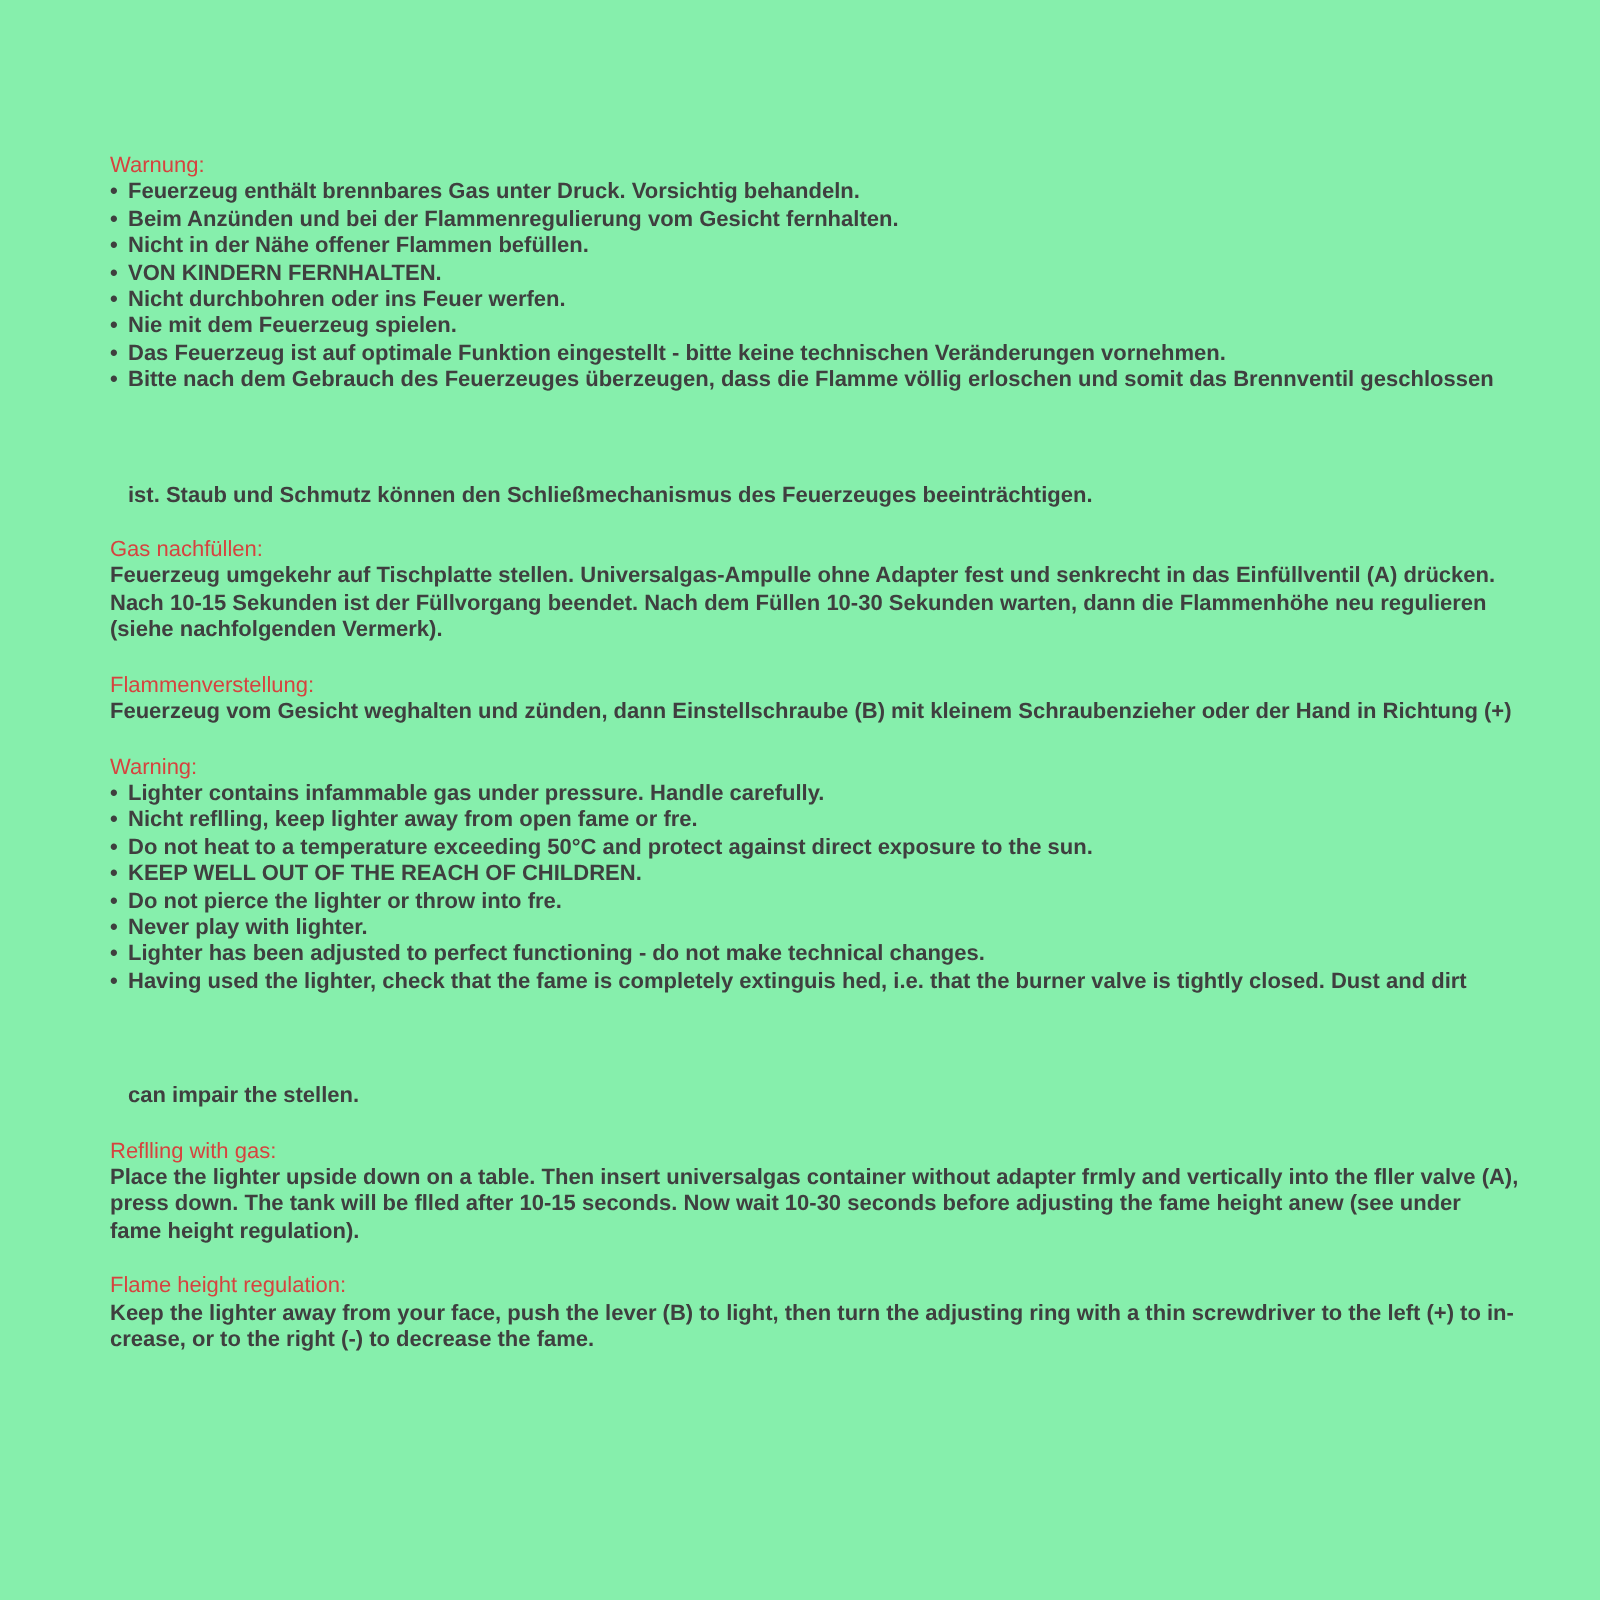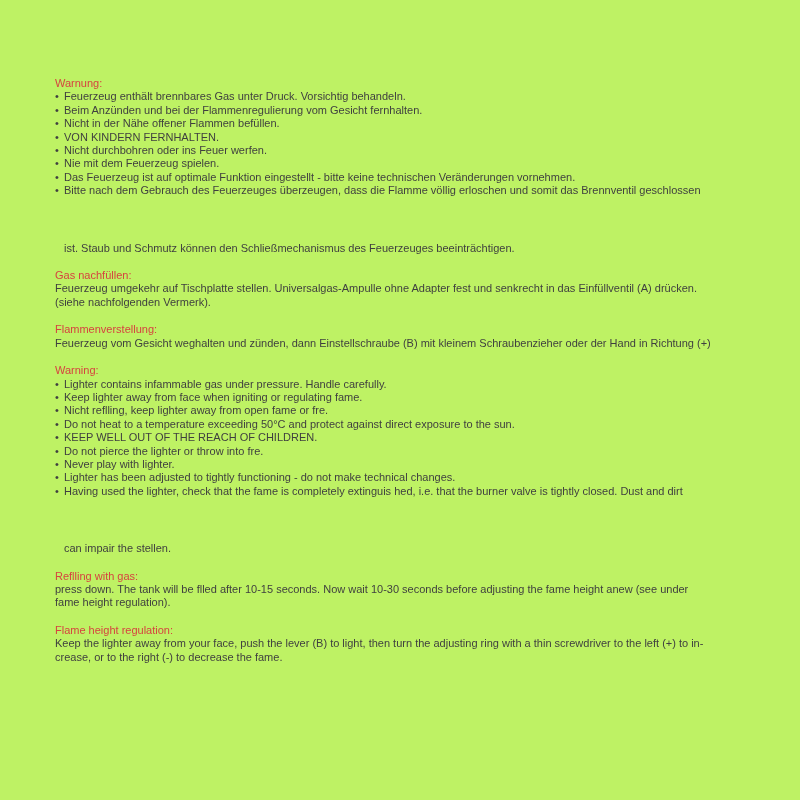--- a/index.html
+++ b/index.html
@@ -4,21 +4,21 @@
 <style>
   html, body {
     margin: 0;
     padding: 0;
     background: #ffffff;
   }
   .page {
     position: relative;
     width: 800px;
     height: 800px;
-    background: #bef264;
+    background: #86efac;
     font-family: "Liberation Sans", sans-serif;
     overflow: hidden;
   }
   .content {
     position: absolute;
     left: 55px;
     top: 77px;
     width: 710px;
   }
   .sec {
@@ -30,20 +30,21 @@
     line-height: 13.4px;
     font-weight: 400;
     color: #d6433f;
     white-space: pre;
   }
   .line {
     font-size: 11px;
     line-height: 13.4px;
     color: #3f3f3f;
     white-space: pre;
+    font-weight: bold;
   }
   .line .marker {
     display: inline-block;
     width: 9px;
     color: #3f3f3f;
   }
   .line.cont {
     padding-left: 9px;
     margin-top: 44px;
   }
@@ -61,41 +62,42 @@
         <div class="line bullet"><span class="marker">•</span><span>VON KINDERN FERNHALTEN.</span></div>
         <div class="line bullet"><span class="marker">•</span><span>Nicht durchbohren oder ins Feuer werfen.</span></div>
         <div class="line bullet"><span class="marker">•</span><span>Nie mit dem Feuerzeug spielen.</span></div>
         <div class="line bullet"><span class="marker">•</span><span>Das Feuerzeug ist auf optimale Funktion eingestellt - bitte keine technischen Veränderungen vornehmen.</span></div>
         <div class="line bullet"><span class="marker">•</span><span>Bitte nach dem Gebrauch des Feuerzeuges überzeugen, dass die Flamme völlig erloschen und somit das Brennventil geschlossen</span></div>
         <div class="line cont"><span>ist. Staub und Schmutz können den Schließmechanismus des Feuerzeuges beeinträchtigen.</span></div>
       </section>
       <section class="sec">
         <div class="heading">Gas nachfüllen:</div>
         <div class="line plain"><span>Feuerzeug umgekehr auf Tischplatte stellen. Universalgas-Ampulle ohne Adapter fest und senkrecht in das Einfüllventil (A) drücken.</span></div>
+        <div class="line plain"><span>Nach 10-15 Sekunden ist der Füllvorgang beendet. Nach dem Füllen 10-30 Sekunden warten, dann die Flammenhöhe neu regulieren</span></div>
         <div class="line plain"><span>(siehe nachfolgenden Vermerk).</span></div>
       </section>
       <section class="sec">
         <div class="heading">Flammenverstellung:</div>
         <div class="line plain"><span>Feuerzeug vom Gesicht weghalten und zünden, dann Einstellschraube (B) mit kleinem Schraubenzieher oder der Hand in Richtung (+)</span></div>
       </section>
       <section class="sec">
         <div class="heading">Warning:</div>
         <div class="line bullet"><span class="marker">•</span><span>Lighter contains infammable gas under pressure. Handle carefully.</span></div>
-        <div class="line bullet"><span class="marker">•</span><span>Keep lighter away from face when igniting or regulating fame.</span></div>
         <div class="line bullet"><span class="marker">•</span><span>Nicht reflling, keep lighter away from open fame or fre.</span></div>
         <div class="line bullet"><span class="marker">•</span><span>Do not heat to a temperature exceeding 50°C and protect against direct exposure to the sun.</span></div>
         <div class="line bullet"><span class="marker">•</span><span>KEEP WELL OUT OF THE REACH OF CHILDREN.</span></div>
         <div class="line bullet"><span class="marker">•</span><span>Do not pierce the lighter or throw into fre.</span></div>
         <div class="line bullet"><span class="marker">•</span><span>Never play with lighter.</span></div>
-        <div class="line bullet"><span class="marker">•</span><span>Lighter has been adjusted to tightly functioning - do not make technical changes.</span></div>
+        <div class="line bullet"><span class="marker">•</span><span>Lighter has been adjusted to perfect functioning - do not make technical changes.</span></div>
         <div class="line bullet"><span class="marker">•</span><span>Having used the lighter, check that the fame is completely extinguis hed, i.e. that the burner valve is tightly closed. Dust and dirt</span></div>
         <div class="line cont"><span>can impair the stellen.</span></div>
       </section>
       <section class="sec">
         <div class="heading">Reflling with gas:</div>
+        <div class="line plain"><span>Place the lighter upside down on a table. Then insert universalgas container without adapter frmly and vertically into the fller valve (A),</span></div>
         <div class="line plain"><span>press down. The tank will be flled after 10-15 seconds. Now wait 10-30 seconds before adjusting the fame height anew (see under</span></div>
         <div class="line plain"><span>fame height regulation).</span></div>
       </section>
       <section class="sec">
         <div class="heading">Flame height regulation:</div>
         <div class="line plain"><span>Keep the lighter away from your face, push the lever (B) to light, then turn the adjusting ring with a thin screwdriver to the left (+) to in-</span></div>
         <div class="line plain"><span>crease, or to the right (-) to decrease the fame.</span></div>
       </section>
     </div>
 </div>

